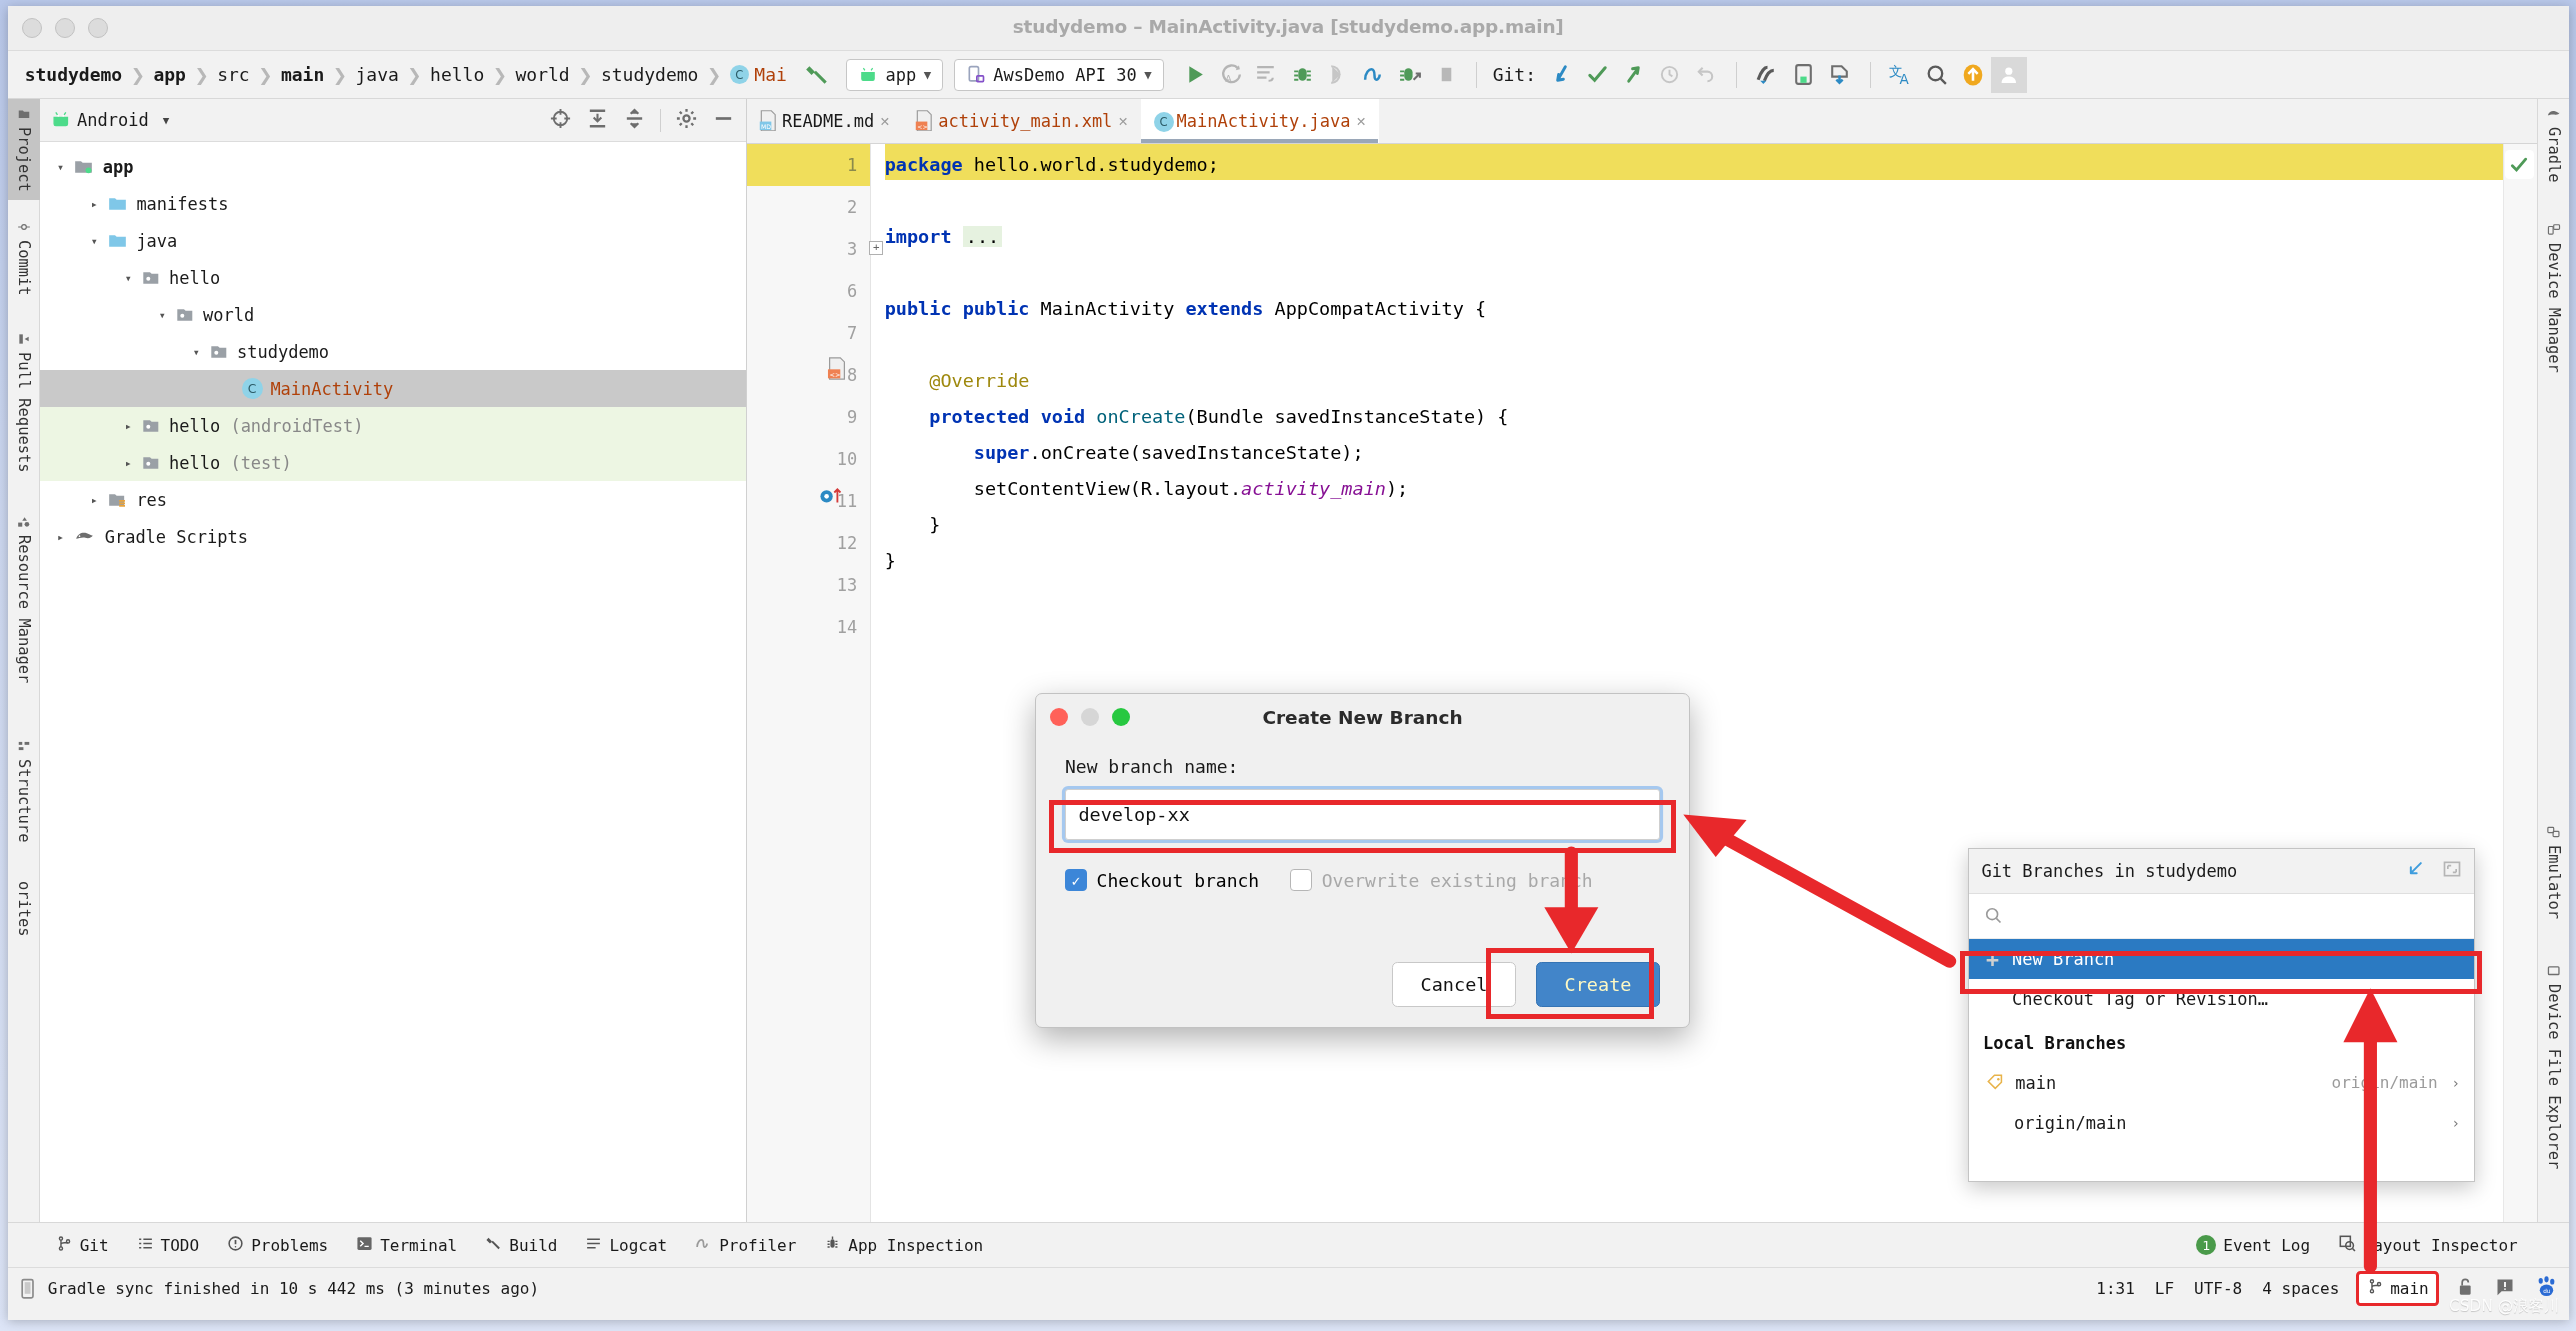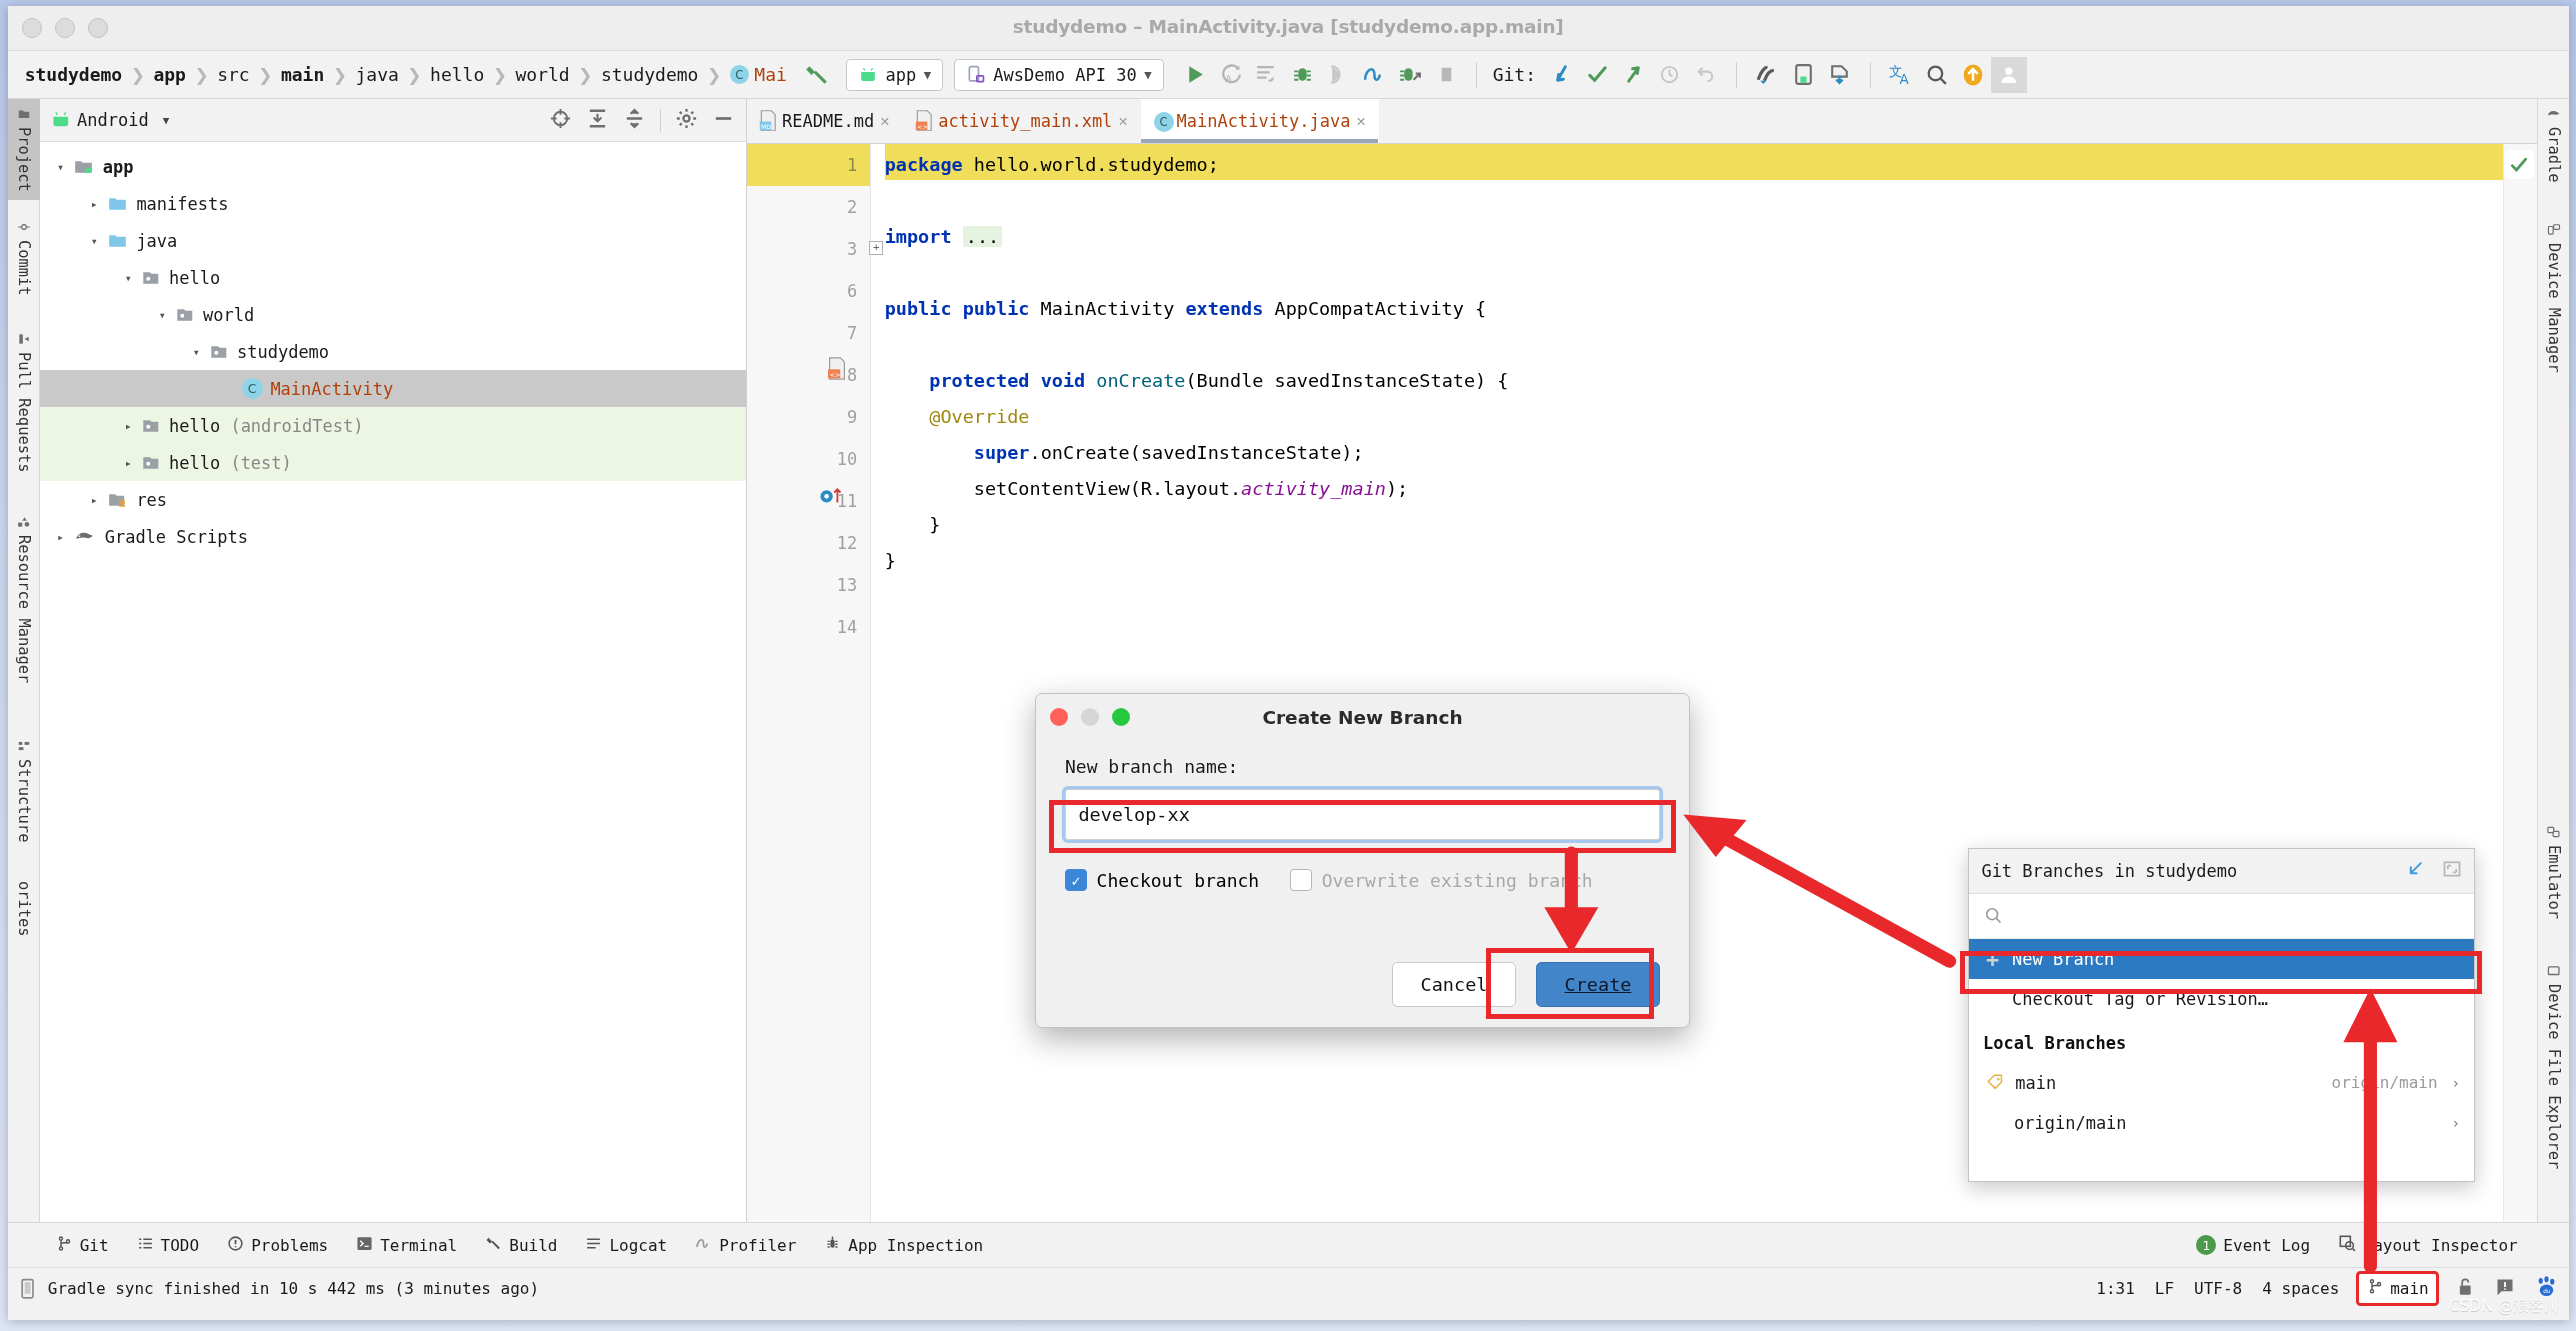--- a/index.html
+++ b/index.html
@@ -273,21 +273,21 @@
   .dlg-buttons {
     position: absolute; right: 29px; bottom: 20px;
     display: flex; align-items: center; gap: 20px;
   }
   .btn {
     min-width: 124px; height: 45px; border-radius: 5.4px;
     display: inline-flex; align-items: center; justify-content: center;
     font-size: 18.5px; font-family: "DejaVu Sans Mono", monospace; text-align: right;
   }
   .btn.secondary { background: #fff; border: 0.8px solid #c8c8c8; color: #111; }
-  .btn.primary { background: #4285c9; border: 0.8px solid #3574b4; color: #0f172a; text-decoration: underline; }
+  .btn.primary { background: #4285c9; border: 0.8px solid #3574b4; color: #fef9c3; }
 
   
   .gitpop {
     position: absolute; left: 1968px; top: 848px;
     width: 507px; height: 334px;
     background: #fff;
     border: 0.8px solid #c4c4c4;
     box-shadow: 0 6.2px 20px rgba(0,0,0,.22);
     z-index: 30;
   }
@@ -813,22 +813,22 @@
           </span>
         </div>
 
         <div class="code" id="codebox">
               <div class="cl hl"><span class="kw">package</span> hello.world.studydemo;</div>
               <div class="cl">&nbsp;</div>
               <div class="cl"><span class="kw">import</span> <span class="import-hl">...</span></div>
               <div class="cl">&nbsp;</div>
               <div class="cl"><span class="kw">public</span> <span class="kw">public</span> MainActivity <span class="kw">extends</span> AppCompatActivity {</div>
               <div class="cl">&nbsp;</div>
+              <div class="cl">    <span class="ann">@Override</span></div>
               <div class="cl">    <span class="kw">protected</span> <span class="kw">void</span> <span class="fn">onCreate</span>(Bundle savedInstanceState) {</div>
-              <div class="cl">    <span class="ann">@Override</span></div>
               <div class="cl">        <span class="kw">super</span>.onCreate(savedInstanceState);</div>
               <div class="cl">        setContentView(R.layout.<span class="it">activity_main</span>);</div>
               <div class="cl">    }</div>
               <div class="cl">}</div>
               <span class="fold-plus" style="left: -1.5px; top: 97px;">+</span>
             </div>
 
         <div class="right-gutter">
           <div class="check-box">
             <svg width="20" height="20" viewBox="0 0 24 24">

